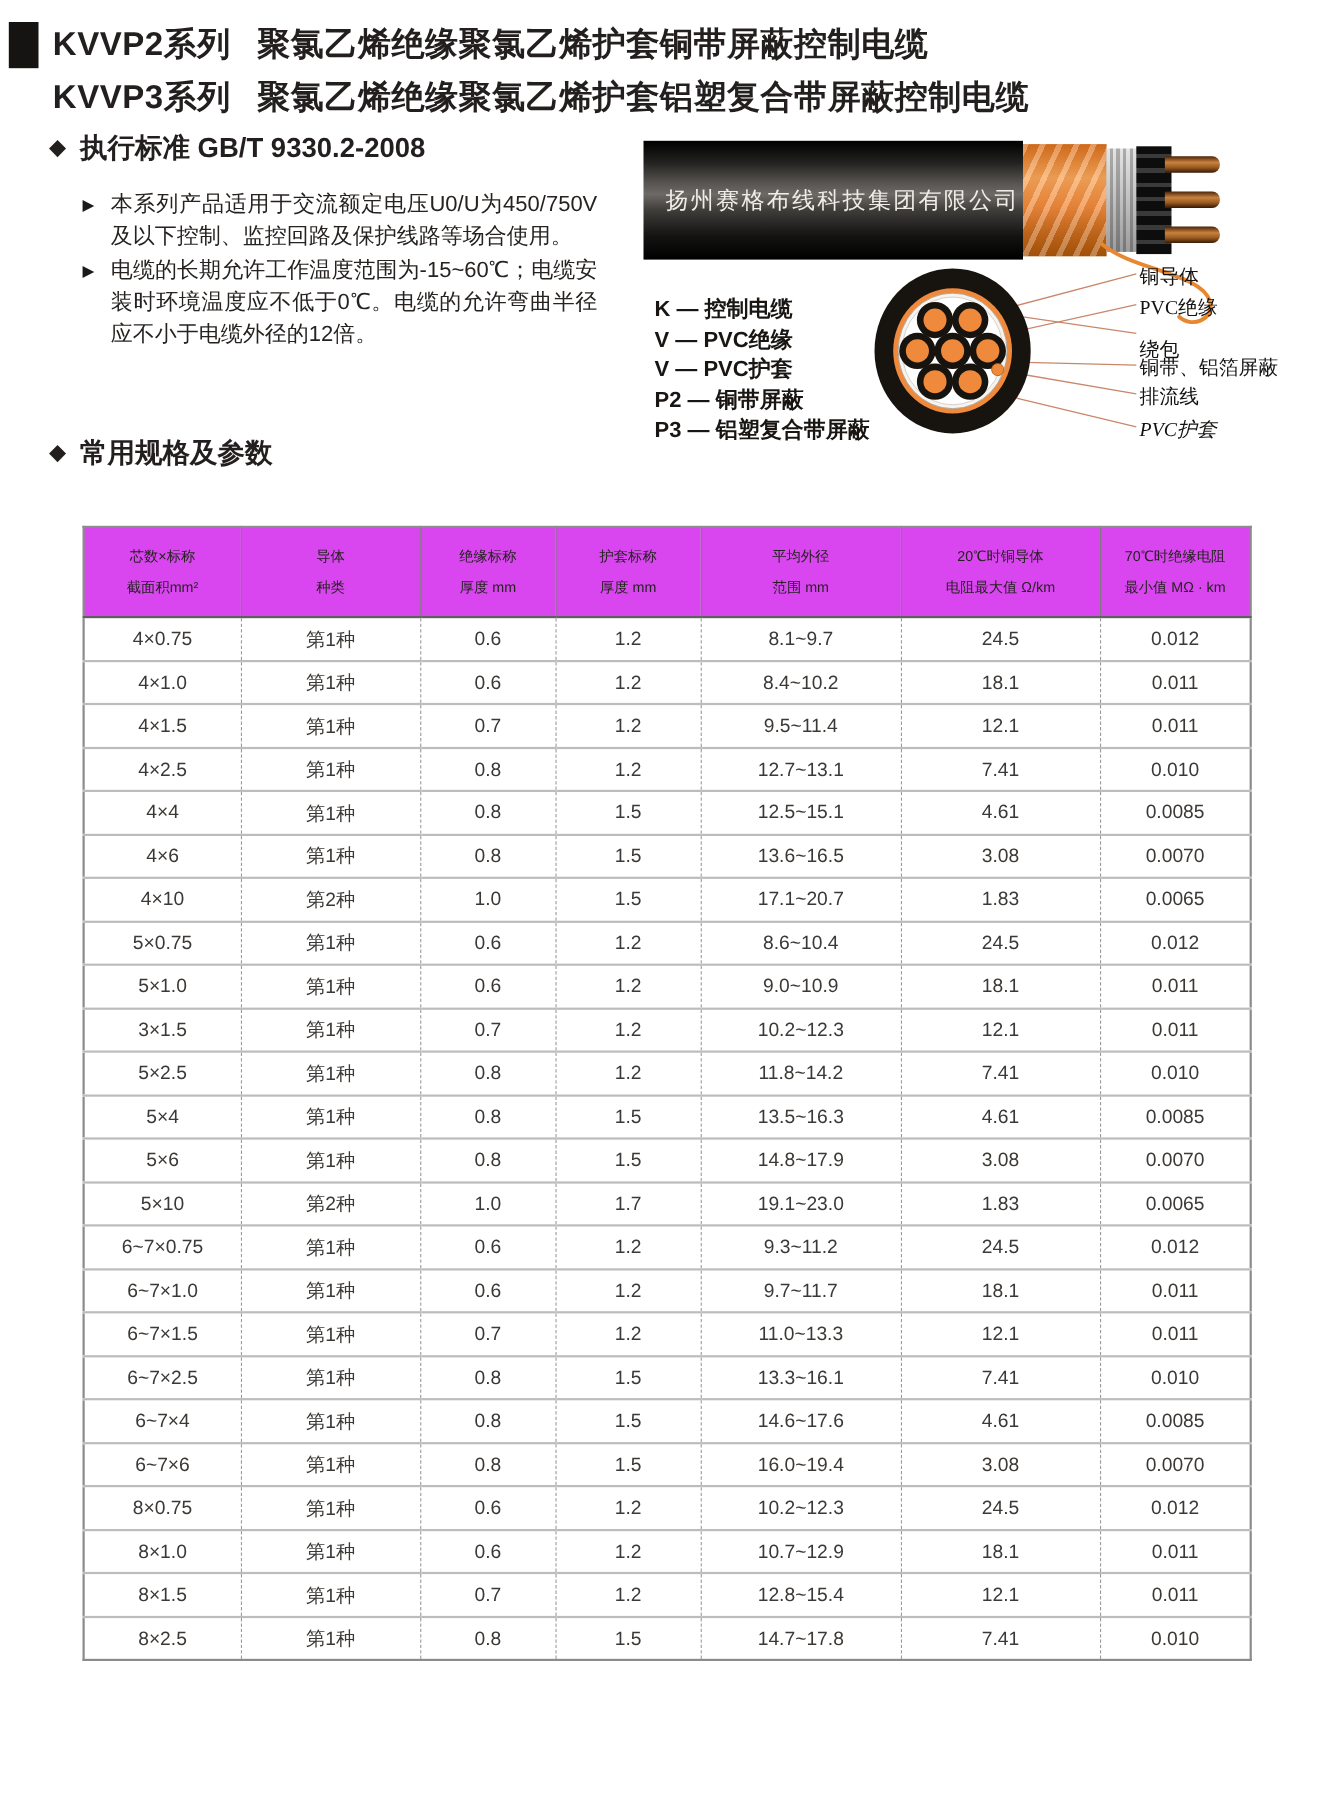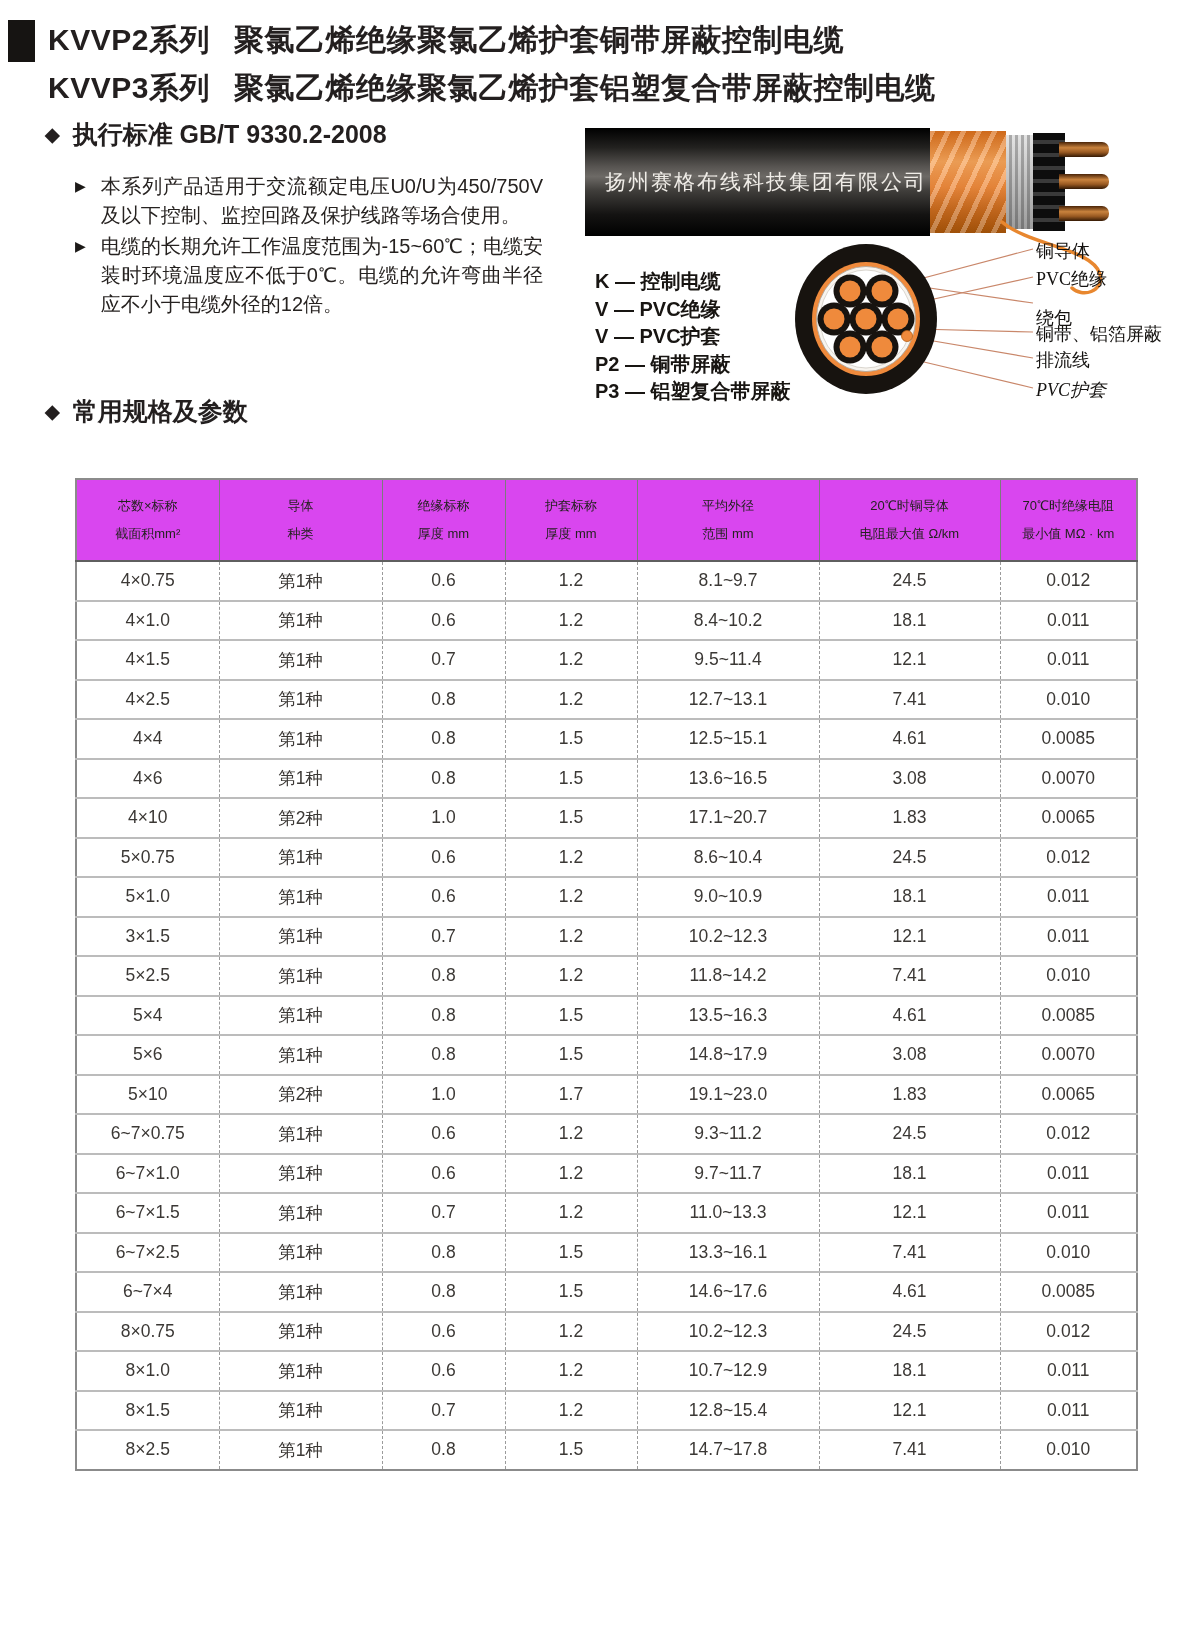--- a/index.html
+++ b/index.html
@@ -454,20 +454,29 @@
         <tr>
           <td>6~7×4</td>
           <td>第1种</td>
           <td>0.8</td>
           <td>1.5</td>
           <td>14.6~17.6</td>
           <td>4.61</td>
           <td>0.0085</td>
         </tr>
         <tr>
+          <td>6~7×6</td>
+          <td>第1种</td>
+          <td>0.8</td>
+          <td>1.5</td>
+          <td>16.0~19.4</td>
+          <td>3.08</td>
+          <td>0.0070</td>
+        </tr>
+        <tr>
           <td>8×0.75</td>
           <td>第1种</td>
           <td>0.6</td>
           <td>1.2</td>
           <td>10.2~12.3</td>
           <td>24.5</td>
           <td>0.012</td>
         </tr>
         <tr>
           <td>8×1.0</td>

